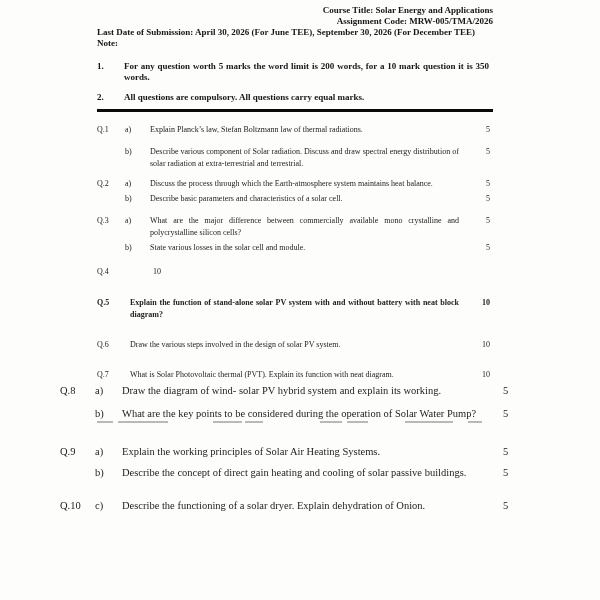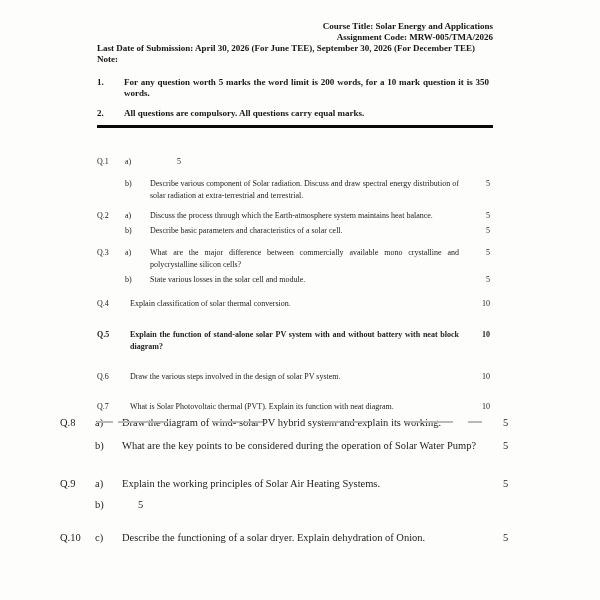--- a/index.html
+++ b/index.html
@@ -2,21 +2,21 @@
 <html><head>
 <meta charset="utf-8">
 <style>
   html,body{margin:0;padding:0;}
   body{
     width:600px;height:600px;overflow:hidden;
     background:#fdfdfc;
     font-family:"Liberation Serif","DejaVu Serif",serif;
     color:#1e1e1e;
   }
-  .page{position:relative;width:600px;height:600px;padding-top:21px;box-sizing:border-box;}
+  .page{position:relative;width:600px;height:600px;padding-top:5px;box-sizing:border-box;}
 
   
   .topcol{margin-left:97px;width:396px;}
   .hline{font-size:9px;line-height:11px;font-weight:bold;text-align:right;white-space:nowrap;color:#161616;}
   .lastdate{font-size:9px;line-height:11px;font-weight:bold;text-align:left;white-space:nowrap;color:#161616;}
   .notelabel{font-size:9px;line-height:11px;font-weight:bold;color:#161616;}
   .noterow{display:flex;font-size:9px;line-height:11px;font-weight:bold;color:#161616;}
   .noterow .nnum{width:27px;flex:none;}
   .noterow .ntext{width:365px;flex:none;text-align:justify;}
   .n1{margin-top:12px;}
@@ -58,23 +58,24 @@
       <span class="nnum">1.</span>
       <span class="ntext">For any question worth 5 marks the word limit is 200 words, for a 10 mark question it is 350 words.</span>
     </div>
     <div class="noterow n2">
       <span class="nnum">2.</span>
       <span class="ntext">All questions are compulsory. All questions carry equal marks.</span>
     </div>
 
     <div class="rule"></div>
 
-    <div class="qrow" style="margin-top:28px;">
+    <div class="qrow" style="margin-top:12px;">
       <span class="qc">Q.1</span>
       <span class="pc">a)</span>
+      <span class="tc">Explain Planck’s law, Stefan Boltzmann law of thermal radiations.</span>
       <span class="mc">5</span>
     </div>
     <div class="qrow" style="margin-top:10px;">
       <span class="qc"></span>
       <span class="pc">b)</span>
       <span class="tc">Describe various component of Solar radiation. Discuss and draw spectral energy distribution of solar radiation at extra-terrestrial and terrestrial.</span>
       <span class="mc">5</span>
     </div>
     <div class="qrow" style="margin-top:8px;">
       <span class="qc">Q.2</span>
@@ -96,21 +97,20 @@
     </div>
     <div class="qrow" style="margin-top:3px;">
       <span class="qc"></span>
       <span class="pc">b)</span>
       <span class="tc">State various losses in the solar cell and module.</span>
       <span class="mc">5</span>
     </div>
     <div class="qrow np" style="margin-top:12px;">
       <span class="qc">Q.4</span>
 
-      <span class="tc">Explain classification of solar thermal conversion.</span>
       <span class="mc">10</span>
     </div>
     <div class="qrow np" style="margin-top:19px;font-weight:bold;">
       <span class="qc">Q.5</span>
 
       <span class="tc">Explain the function of stand-alone solar PV system with and without battery with neat block diagram?</span>
       <span class="mc">10</span>
     </div>
     <div class="qrow np" style="margin-top:18px;justify-content:flex-end;">
       <span class="qc">Q.6</span>
@@ -152,20 +152,21 @@
     </div>
     <div class="brow" style="margin-top:23px;">
       <span class="qc">Q.9</span>
       <span class="pc">a)</span>
       <span class="tc">Explain the working principles of Solar Air Heating Systems.</span>
       <span class="mc">5</span>
     </div>
     <div class="brow" style="margin-top:6px;">
       <span class="qc"></span>
       <span class="pc">b)</span>
+      <span class="tc">Describe the concept of direct gain heating and cooling of solar passive buildings.</span>
       <span class="mc">5</span>
     </div>
     <div class="brow" style="margin-top:18px;">
       <span class="qc">Q.10</span>
       <span class="pc">c)</span>
       <span class="tc">Describe the functioning of a solar dryer. Explain dehydration of Onion.</span>
       <span class="mc">5</span>
     </div>
   </div>
 

